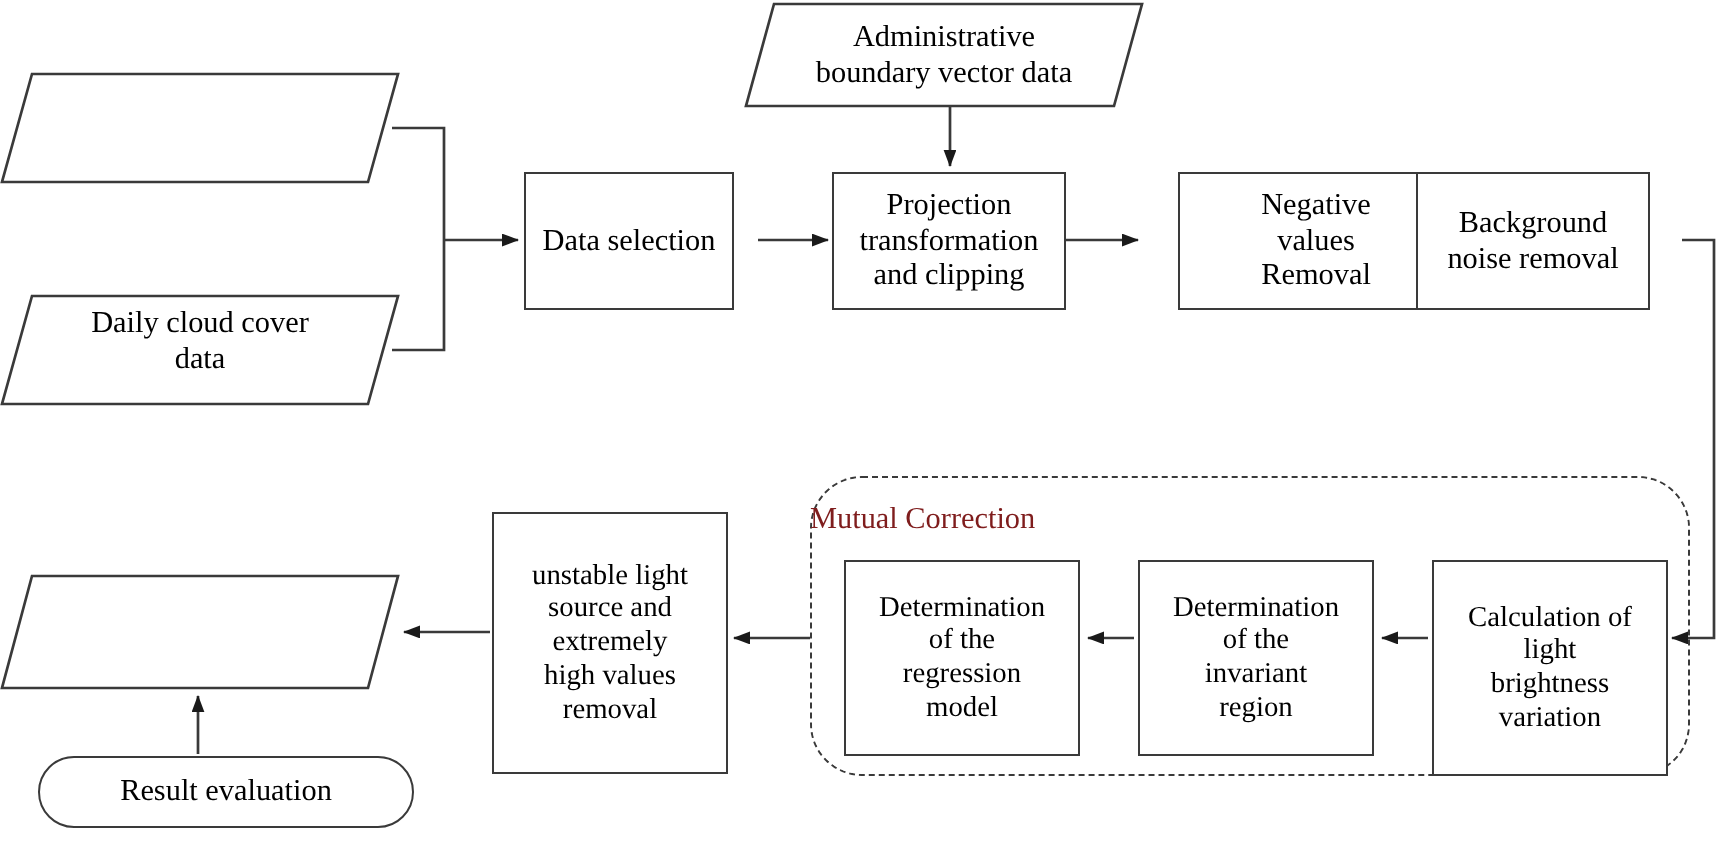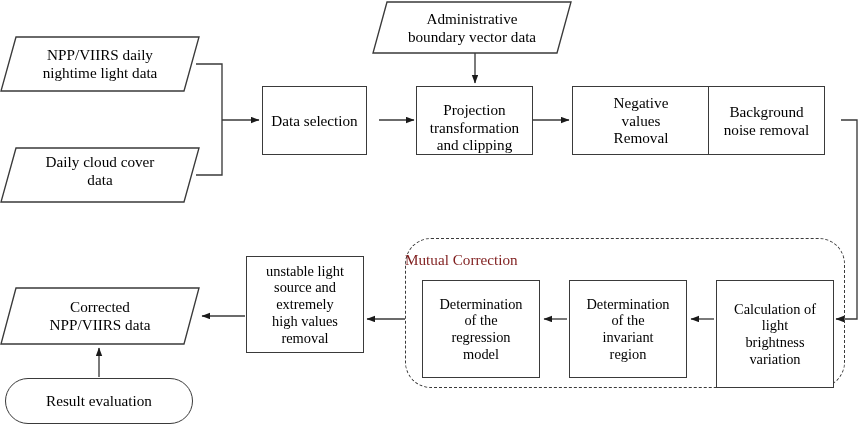--- a/index.html
+++ b/index.html
@@ -120,22 +120,20 @@
       <path d="M245,316 L202,316" marker-end="url(#ah)"></path>
 
       <path d="M99,377 L99,348" marker-end="url(#ah)"></path>
     </g>
   </svg>
 
   <div class="node para fs15" style="left:0px; top:36px; width:200px; height:56px;">
     <svg class="para-svg" width="200" height="56" viewBox="0 0 200 56" xmlns="http://www.w3.org/2000/svg">
       <polygon points="16,1 199,1 184,55 1,55" fill="#ffffff" stroke="#3a3a3a" stroke-width="1.35"></polygon>
     </svg>
-    <span class="lbl">NPP/VIIRS daily
-nightime light data</span>
   </div>
 
   <div class="node para fs15" style="left:0px; top:147px; width:200px; height:48px;">
     <svg class="para-svg" width="200" height="56" viewBox="0 0 200 56" xmlns="http://www.w3.org/2000/svg">
       <polygon points="16,1 199,1 184,55 1,55" fill="#ffffff" stroke="#3a3a3a" stroke-width="1.35"></polygon>
     </svg>
     <span class="lbl">Daily cloud cover
 data</span>
   </div>
 
@@ -144,27 +142,27 @@
       <polygon points="15,1 199,1 185,52 1,52" fill="#ffffff" stroke="#3a3a3a" stroke-width="1.35"></polygon>
     </svg>
     <span class="lbl">Administrative
 boundary vector data</span>
   </div>
 
   <div class="node proc fs15" style="left:262px; top:86px; width:105px; height:69px;">
     <span class="lbl">Data selection</span>
   </div>
 
-  <div class="node proc fs15" style="left:416px; top:86px; width:117px; height:69px;align-items:flex-end;">
+  <div class="node proc fs15" style="left:416px; top:86px; width:117px; height:69px;">
     <span class="lbl">Projection
 transformation
 and clipping</span>
   </div>
 
-  <div class="node proc fs15" style="left:572px; top:86px; width:138px; height:69px;">
+  <div class="node proc fs15" style="left:589px; top:86px; width:138px; height:69px;">
     <span class="lbl">Negative
 values
 Removal</span>
   </div>
 
   <div class="node proc fs15" style="left:708px; top:86px; width:117px; height:69px;">
     <span class="lbl">Background
 noise removal</span>
   </div>
 
@@ -185,33 +183,31 @@
 region</span>
   </div>
 
   <div class="node proc fs14" style="left:716px; top:280px; width:118px; height:108px;">
     <span class="lbl">Calculation of
 light
 brightness
 variation</span>
   </div>
 
-  <div class="node proc fs14" style="left:246px; top:256px; width:118px; height:97px;">
+  <div class="node proc fs14" style="left:246px; top:256px; width:118px; height:131px;">
     <span class="lbl">unstable light
 source and
 extremely
 high values
 removal</span>
   </div>
 
   <div class="node para fs15" style="left:0px; top:287px; width:200px; height:58px;">
     <svg class="para-svg" width="200" height="58" viewBox="0 0 200 58" xmlns="http://www.w3.org/2000/svg">
       <polygon points="16,1 199,1 184,57 1,57" fill="#ffffff" stroke="#3a3a3a" stroke-width="1.35"></polygon>
     </svg>
-    <span class="lbl">Corrected
-NPP/VIIRS data</span>
-  </div>
-
-  <div class="node pill fs15" style="left:5px; top:378px; width:188px; height:46px;">
+  </div>
+
+  <div class="node pill fs15" style="left:19px; top:378px; width:188px; height:36px;">
     <span class="lbl">Result evaluation</span>
   </div>
 
 </div>
 
 </body></html>

